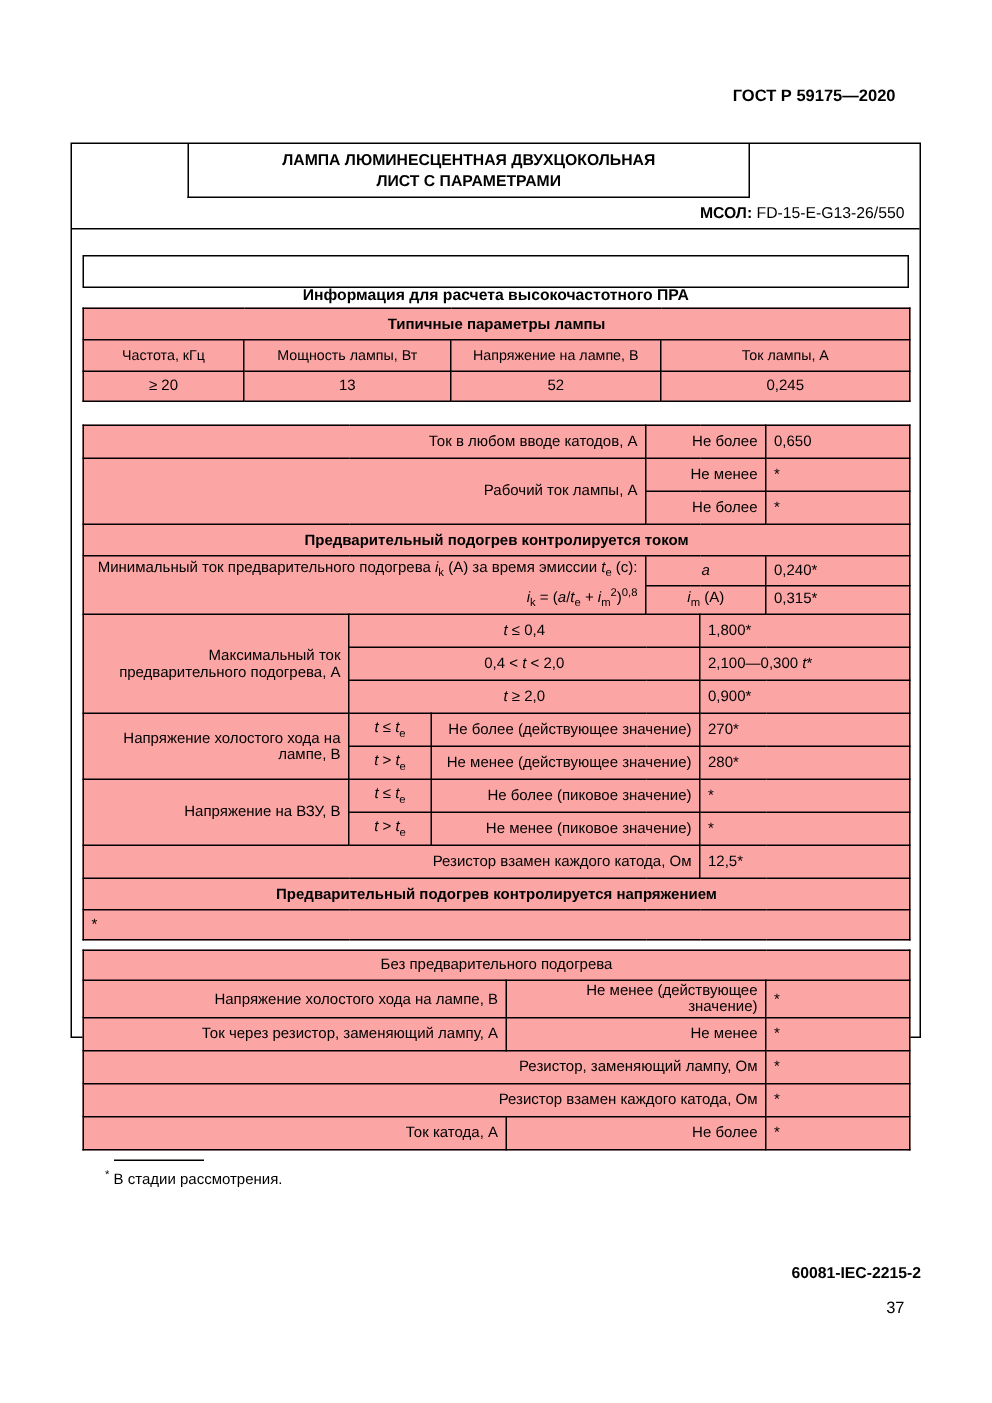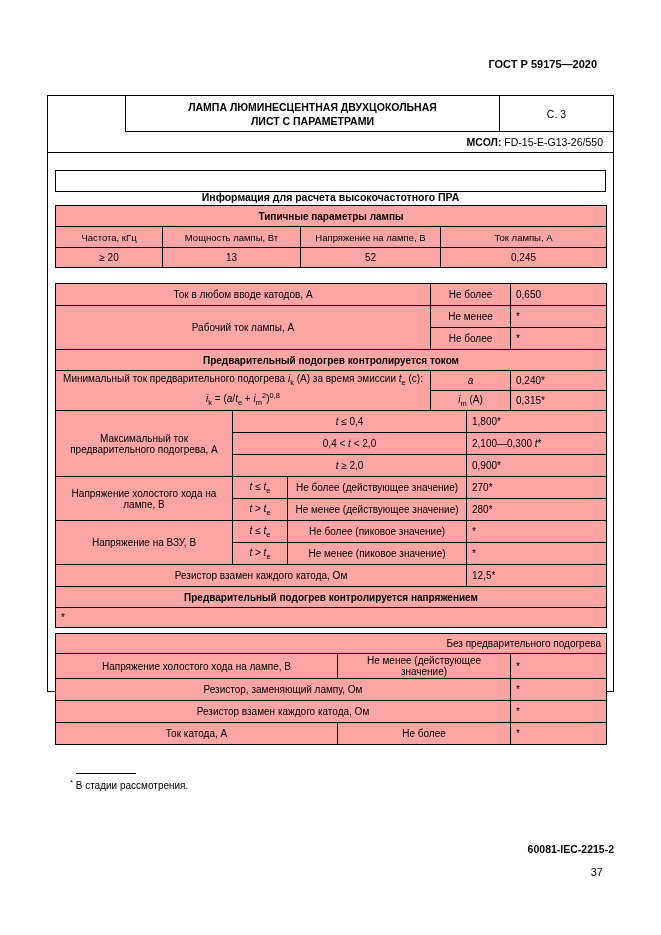--- a/index.html
+++ b/index.html
@@ -33,25 +33,25 @@
     left:7px; top:74px; width:551px; height:22px; border:1px solid #000;
     text-align:center; font-weight:bold; font-size:10.5px; padding-top:20px;
   }
 
   table.sheet { border-collapse:collapse; table-layout:fixed; width:551px; background:#fca5a5; }
   table.sheet td {
     border:1px solid #000; font-size:10px; padding:1px 5px;
     vertical-align:middle; overflow:hidden;
   }
   tr.h22 { height:22px; } tr.h21 { height:21px; } tr.h20 { height:20px; } tr.h17 { height:17px; }
-  td.lbl { text-align:center; }
+  td.lbl { text-align:right; }
   td.val { text-align:left; }
   td.ctr { text-align:center; padding:1px 2px; }
   td.sec { text-align:center; font-weight:bold; }
-  td.plainhead { text-align:right; }
+  td.plainhead { text-align:center; }
   tr.small td { font-size:9.5px; text-align:center; }
   td.formula { line-height:13px; padding:2px 6px; }
   sub { font-size:7.5px; } sup { font-size:7.5px; }
 
   .footnote-line { left:28px; top:677px; width:60px; border-top:1px solid #000; }
   .footnote { left:22px; top:682px; font-size:10px; }
   .footnote sup { font-size:7.5px; }
 
   .footer-code { left:47px; top:843px; width:567px; text-align:right; font-weight:bold; font-size:10.5px; }
   .page-number { right:58px; top:866px; font-size:11px; }
@@ -60,21 +60,20 @@
 <body>
 
 <div class="abs doc-number">ГОСТ Р 59175—2020</div>
 
 <div class="frame">
 
   <div class="abs title-cell">
     <div>ЛАМПА ЛЮМИНЕСЦЕНТНАЯ ДВУХЦОКОЛЬНАЯ</div>
     <div>ЛИСТ С ПАРАМЕТРАМИ</div>
   </div>
-  <div class="abs sheet-cell">С. 3</div>
   <div class="abs mcol-row">
     <b>МСОЛ:</b>
     <span>FD-15-E-G13-26/550</span>
   </div>
 
   <div class="abs section-box">Информация для расчета высокочастотного ПРА</div>
 
   <table class="sheet abs" style="left:7px; top:109px;">
     <colgroup>
         <col style="width:107px">
@@ -195,20 +194,25 @@
     <tbody>
         <tr class="h20">
       <td colspan="3" class="plainhead">Без предварительного подогрева</td>
     </tr>
     <tr class="h22">
       <td class="lbl">Напряжение холостого хода на лампе, В</td>
       <td class="lbl">Не менее (действующее значение)</td>
       <td class="val">*</td>
     </tr>
     <tr class="h22">
+      <td class="lbl">Ток через резистор, заменяющий лампу, А</td>
+      <td class="lbl">Не менее</td>
+      <td class="val">*</td>
+    </tr>
+    <tr class="h22">
       <td colspan="2" class="lbl">Резистор, заменяющий лампу, Ом</td>
       <td class="val">*</td>
     </tr>
     <tr class="h22">
       <td colspan="2" class="lbl">Резистор взамен каждого катода, Ом</td>
       <td class="val">*</td>
     </tr>
     <tr class="h22">
       <td class="lbl">Ток катода, А</td>
       <td class="lbl">Не более</td>

